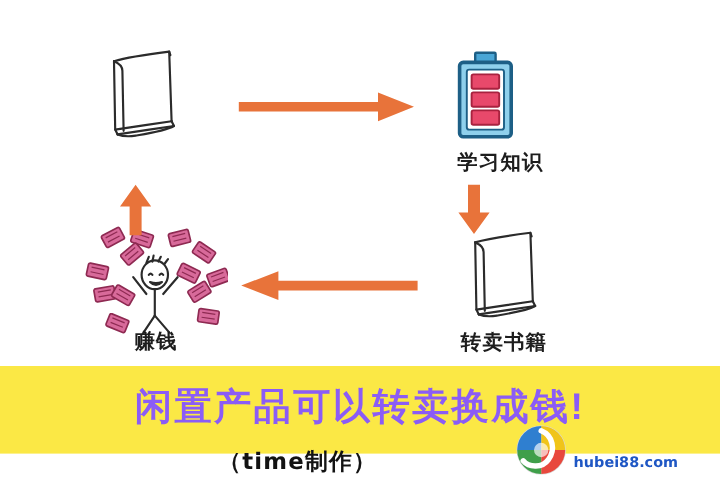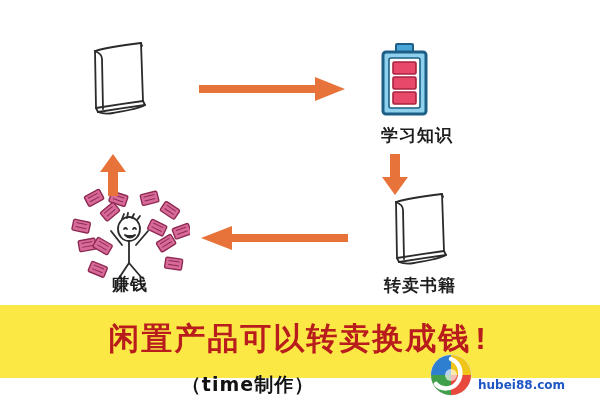--- a/index.html
+++ b/index.html
@@ -44,25 +44,25 @@
     width: 600px;
     height: 73px;
     background: #fbe845;
   }
   #banner-text {
     position: absolute;
     left: 0;
     top: 318px;
     width: 600px;
     text-align: center;
-    font-family: Liberation Mono, monospace;
+    font-family: Liberation Sans, sans-serif;
     font-weight: 700;
     font-size: 31px;
     letter-spacing: 2px;
-    color: #b91c1c;
+    color: #8b5cf6;
     white-space: nowrap;
   }
   #banner-subtext {
     position: absolute;
     left: 0;
     top: 372px;
     width: 496px;
     text-align: center;
     font-family: "DejaVu Sans", "Liberation Sans", sans-serif;
     font-weight: 700;

